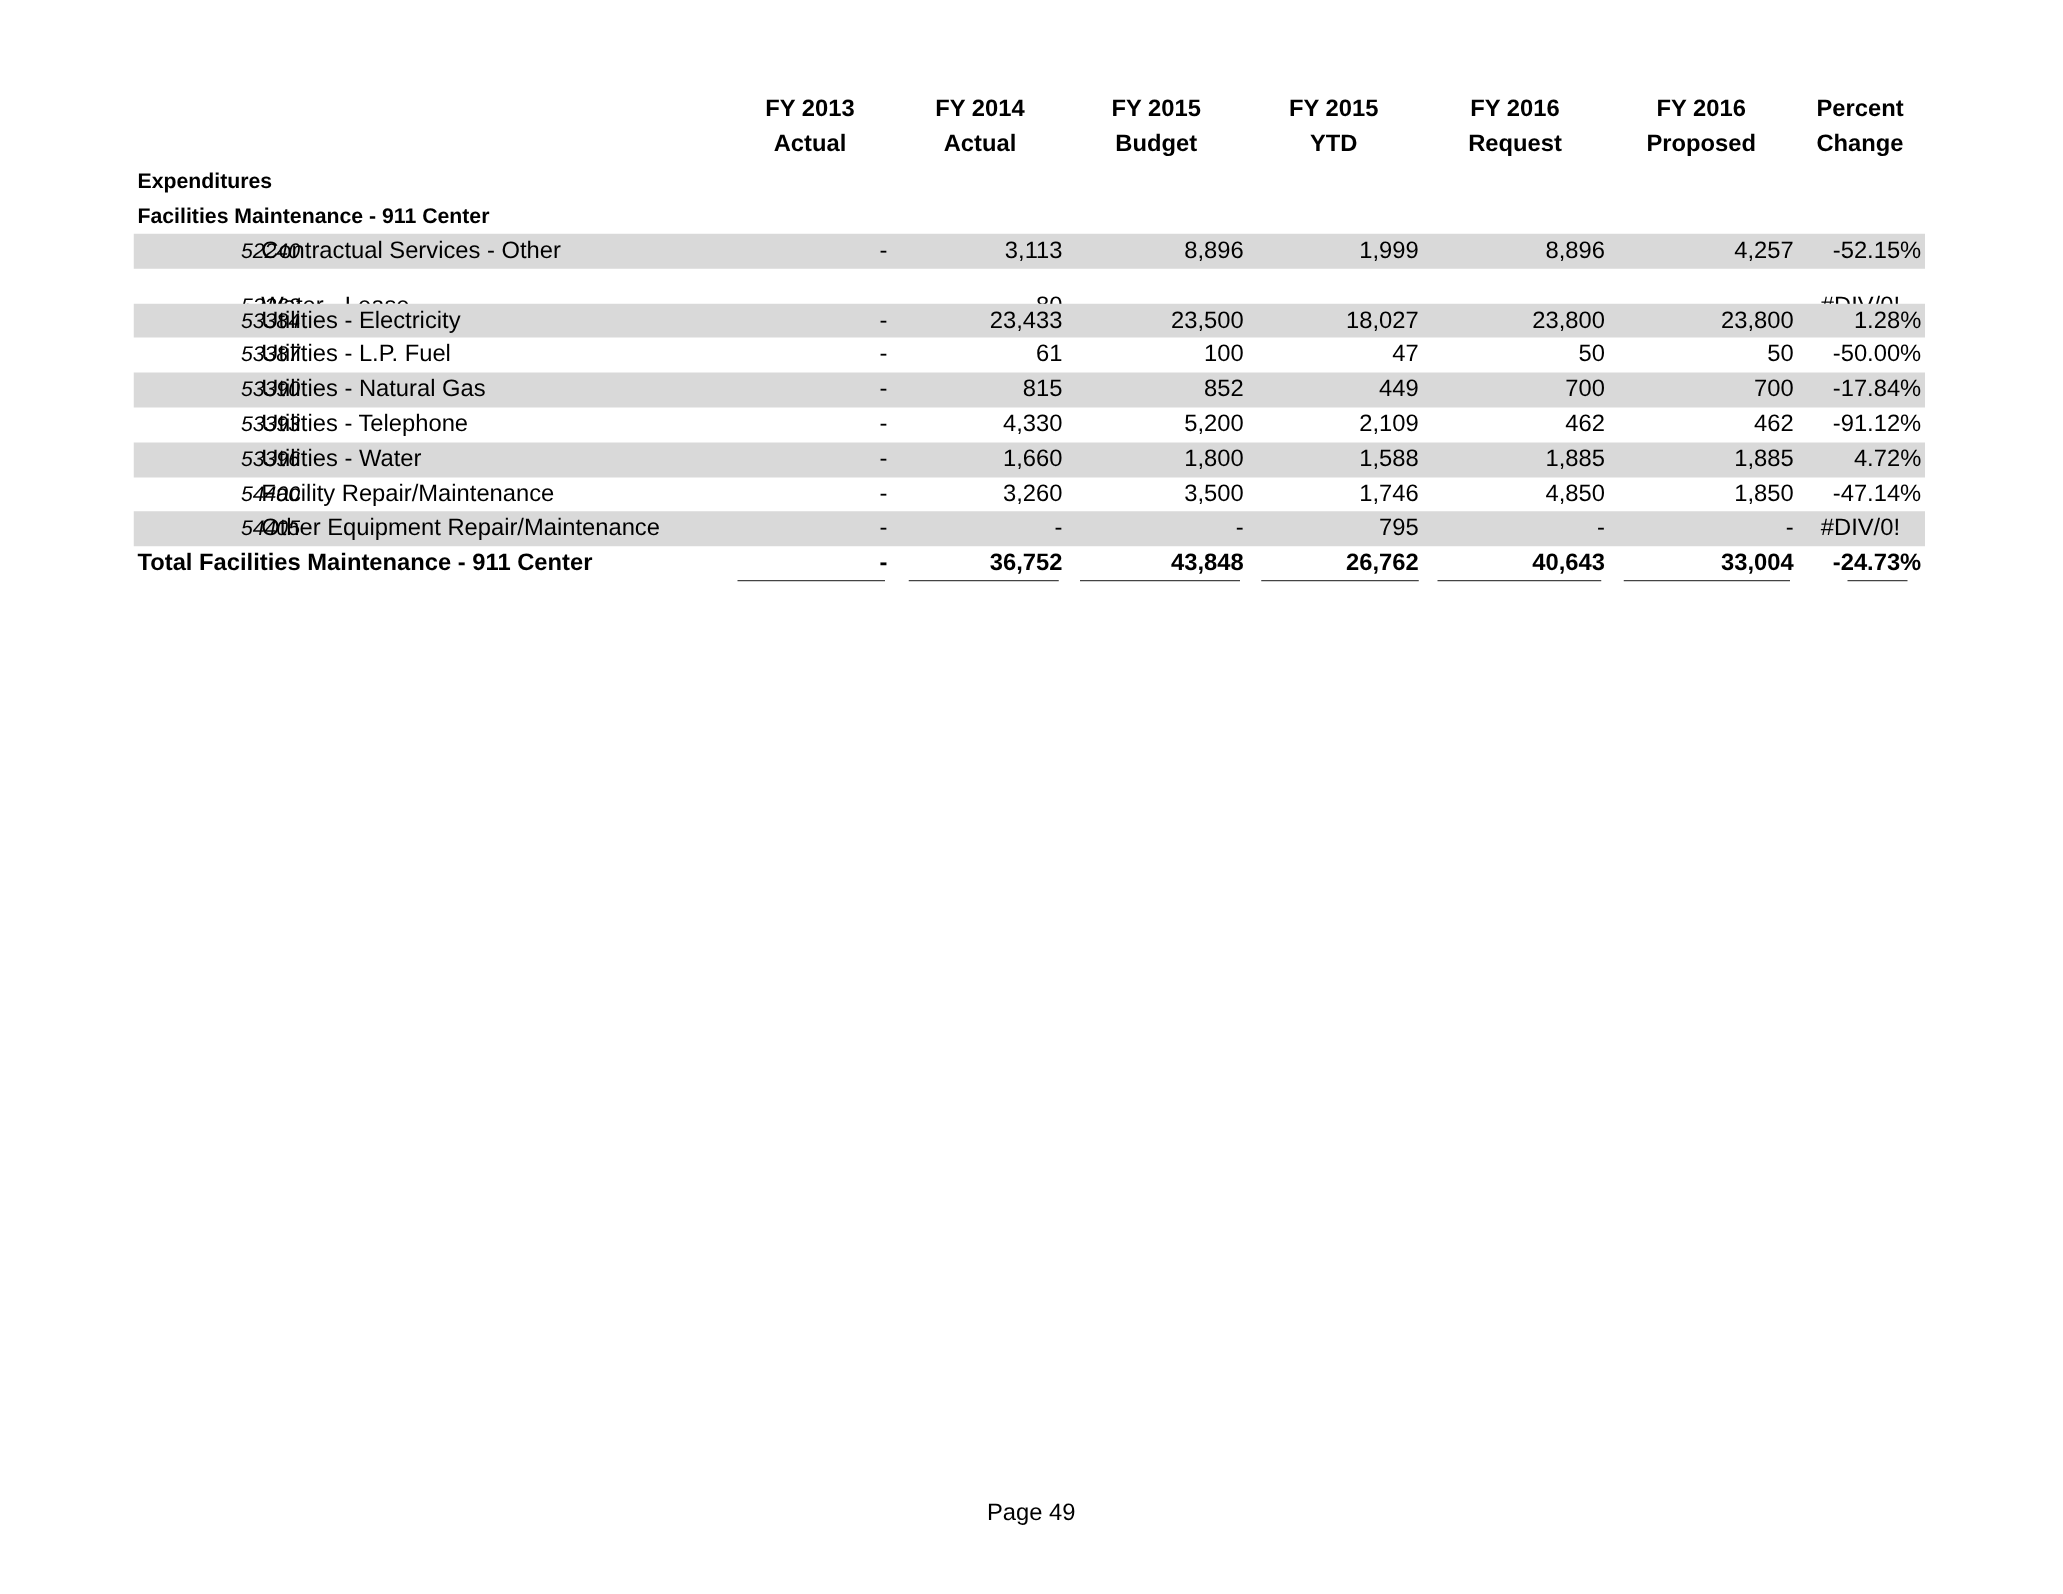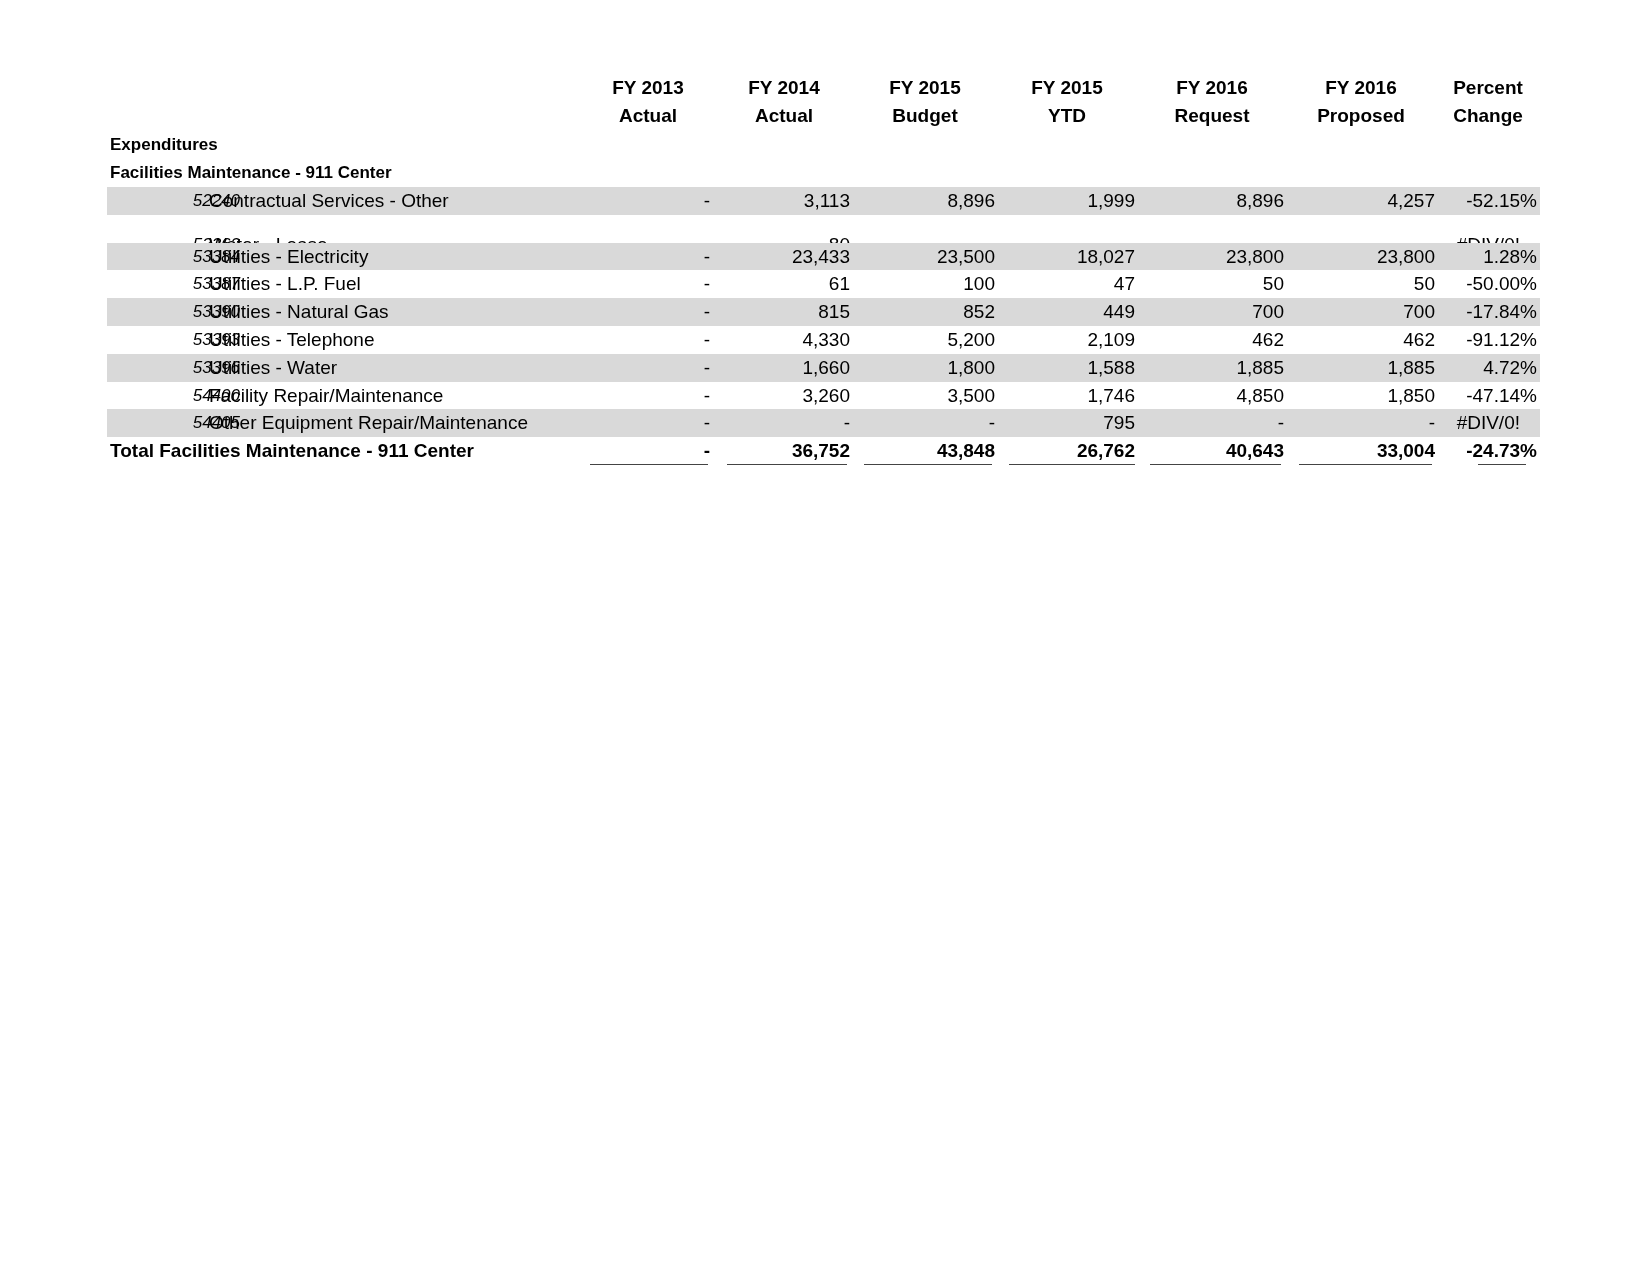--- a/index.html
+++ b/index.html
@@ -183,13 +183,14 @@
 
     <div class="uline" style="left:483px; width:118px;"></div>
     <div class="uline" style="left:620px; width:120px;"></div>
     <div class="uline" style="left:757px; width:128px;"></div>
     <div class="uline" style="left:902px; width:126px;"></div>
     <div class="uline" style="left:1043px; width:131px;"></div>
     <div class="uline" style="left:1192px; width:133px;"></div>
     <div class="uline" style="left:1371px; width:48px;"></div>
   </div>
 
+  <div class="footer">Page 49</div>
 </div>
 
 </body></html>

